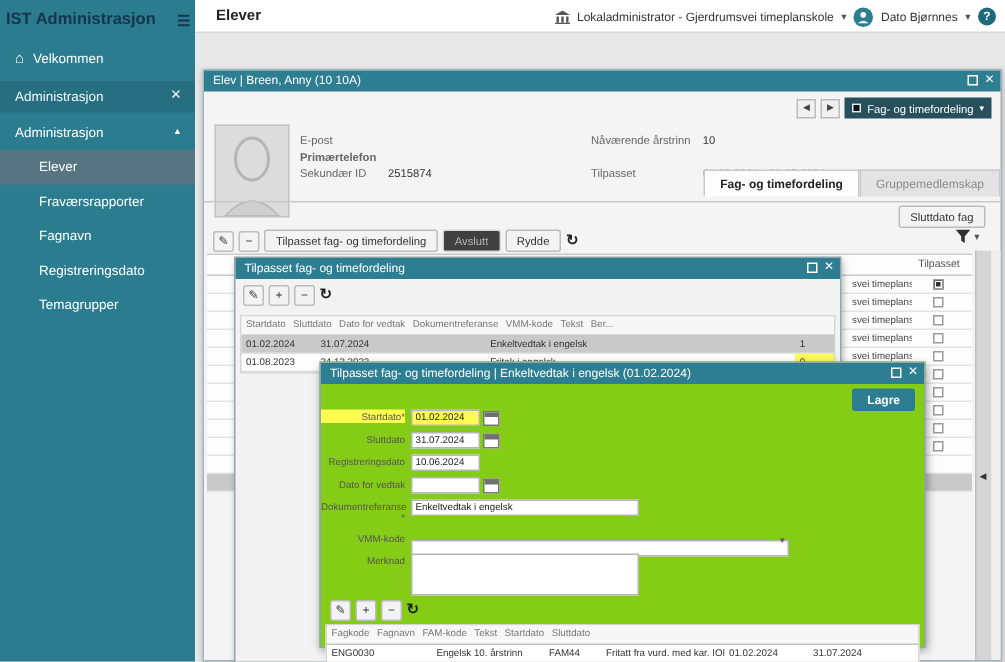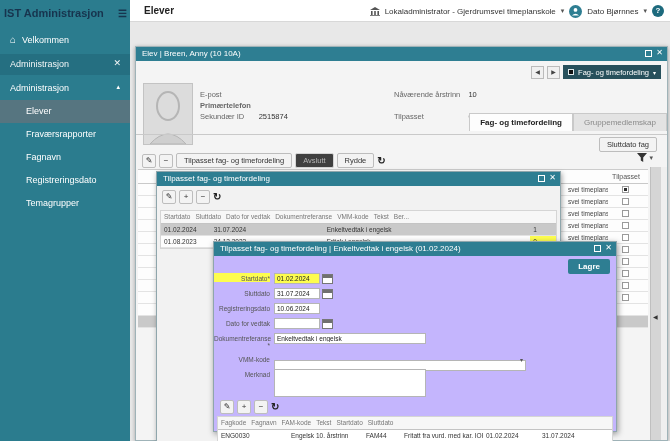--- a/index.html
+++ b/index.html
@@ -82,21 +82,21 @@
   .d2-table { position:absolute; left:3px; top:38px; right:3px; background:#fdfdfd; border:1px solid #d5d5d5; }
   .trow { display:flex; height:12px; border-bottom:1px solid #e2e2e2; }
   .trow.head { height:13px; border-bottom:1px solid #c4c4c4; background:#f7f7f7; }
   .trow.selected { background:var(--row-selected,#c9c9c9); }
   .trow > span { font-size:6.5px; color:#333; padding:2px 2px 0 3px; overflow:hidden; white-space:nowrap; }
   .trow.head > span { color:#777; }
   .d2c0{width:50px}.d2c1{width:52px}.d2c2{width:62px}.d2c3{width:98px}.d2c4{width:60px}.d2c5{width:50px}.d2c6{width:26px}
   .trow > span.hl { background:var(--highlight,#fdfd4f); }
 
   
-  #dialog3 { position:absolute; left:77px; top:194px; width:404px; height:191px; background:#c4b5fd; border:1px solid #8fa6ac; box-shadow:1px 2px 6px rgba(0,0,0,.4); }
+  #dialog3 { position:absolute; left:77px; top:194px; width:404px; height:191px; background:#84cc16; border:1px solid #8fa6ac; box-shadow:1px 2px 6px rgba(0,0,0,.4); }
   #lagre-btn { position:absolute; right:6px; top:17px; background:var(--teal,#2e7e92); color:#fff; font-size:8px; font-weight:bold; border:none; border-radius:2px; padding:3px 10px; cursor:pointer; }
   .frm-row { position:absolute; left:0; display:flex; align-items:flex-start; }
   .frm-label { width:56px; text-align:right; font-size:6.5px; color:#555; padding-top:2px; }
   .frm-label.hl { background:var(--highlight,#fdfd4f); }
   .frm-input { margin-left:4px; height:11px; border:1px solid #b5b5b5; background:#fff; font-size:6.5px; color:#222; padding:1px 2px; }
   .frm-input.hl { background:var(--highlight,#fdfd4f); }
   .w-date { width:46px; } .w-doc { width:152px; } .w-sel { width:252px; } 
   .cal { width:11px; height:10px; border:1px solid #777; background:#fff; margin-left:2px; margin-top:1px; position:relative; }
   .cal::before { content:""; position:absolute; left:0; right:0; top:0; height:3px; background:#707070; }
   .sel-wrap { position:relative; margin-left:4px; }

